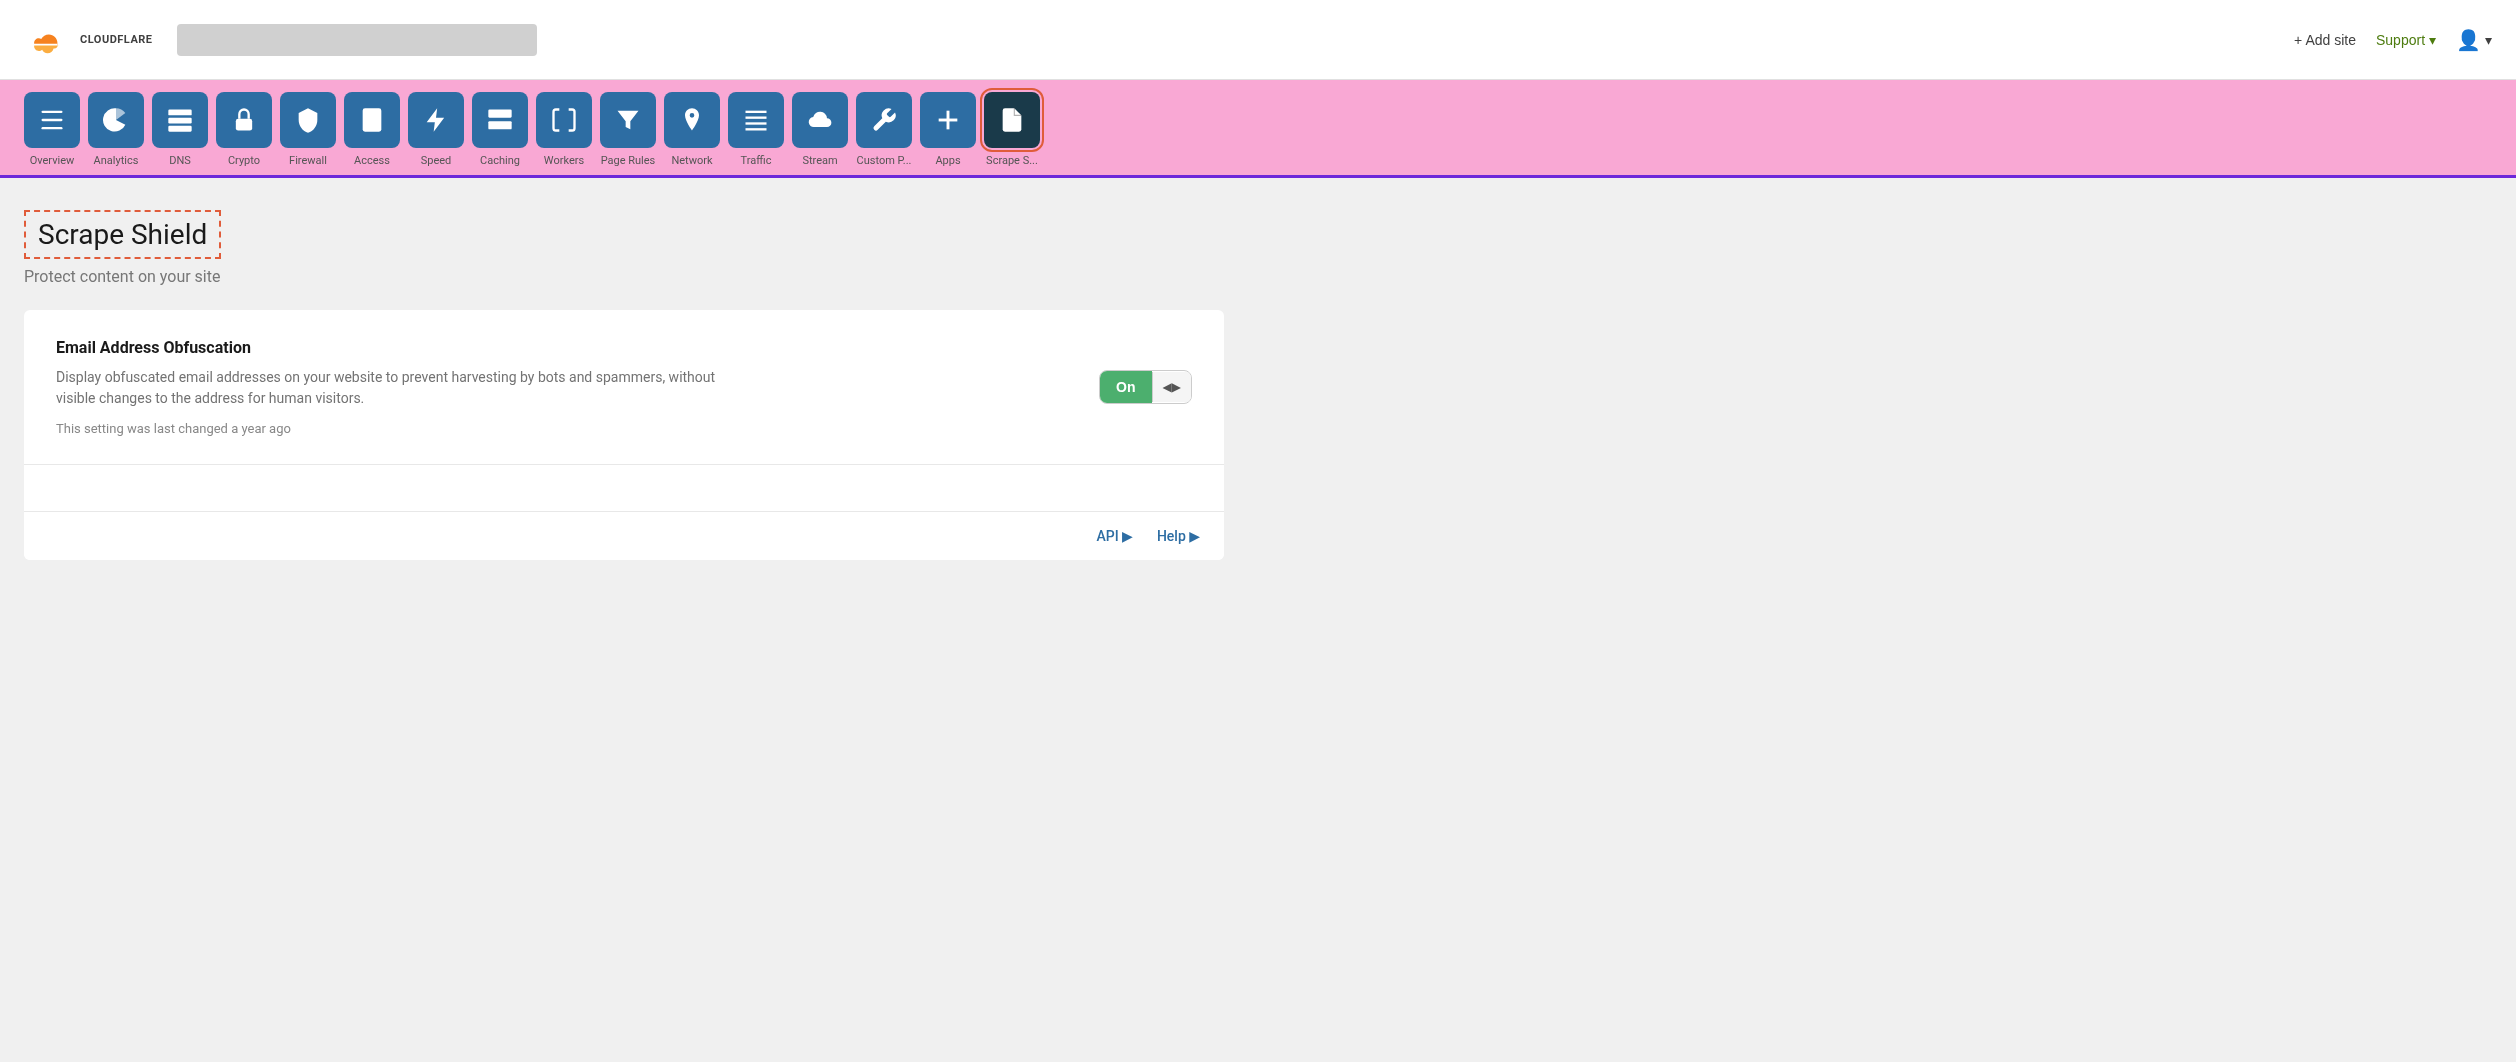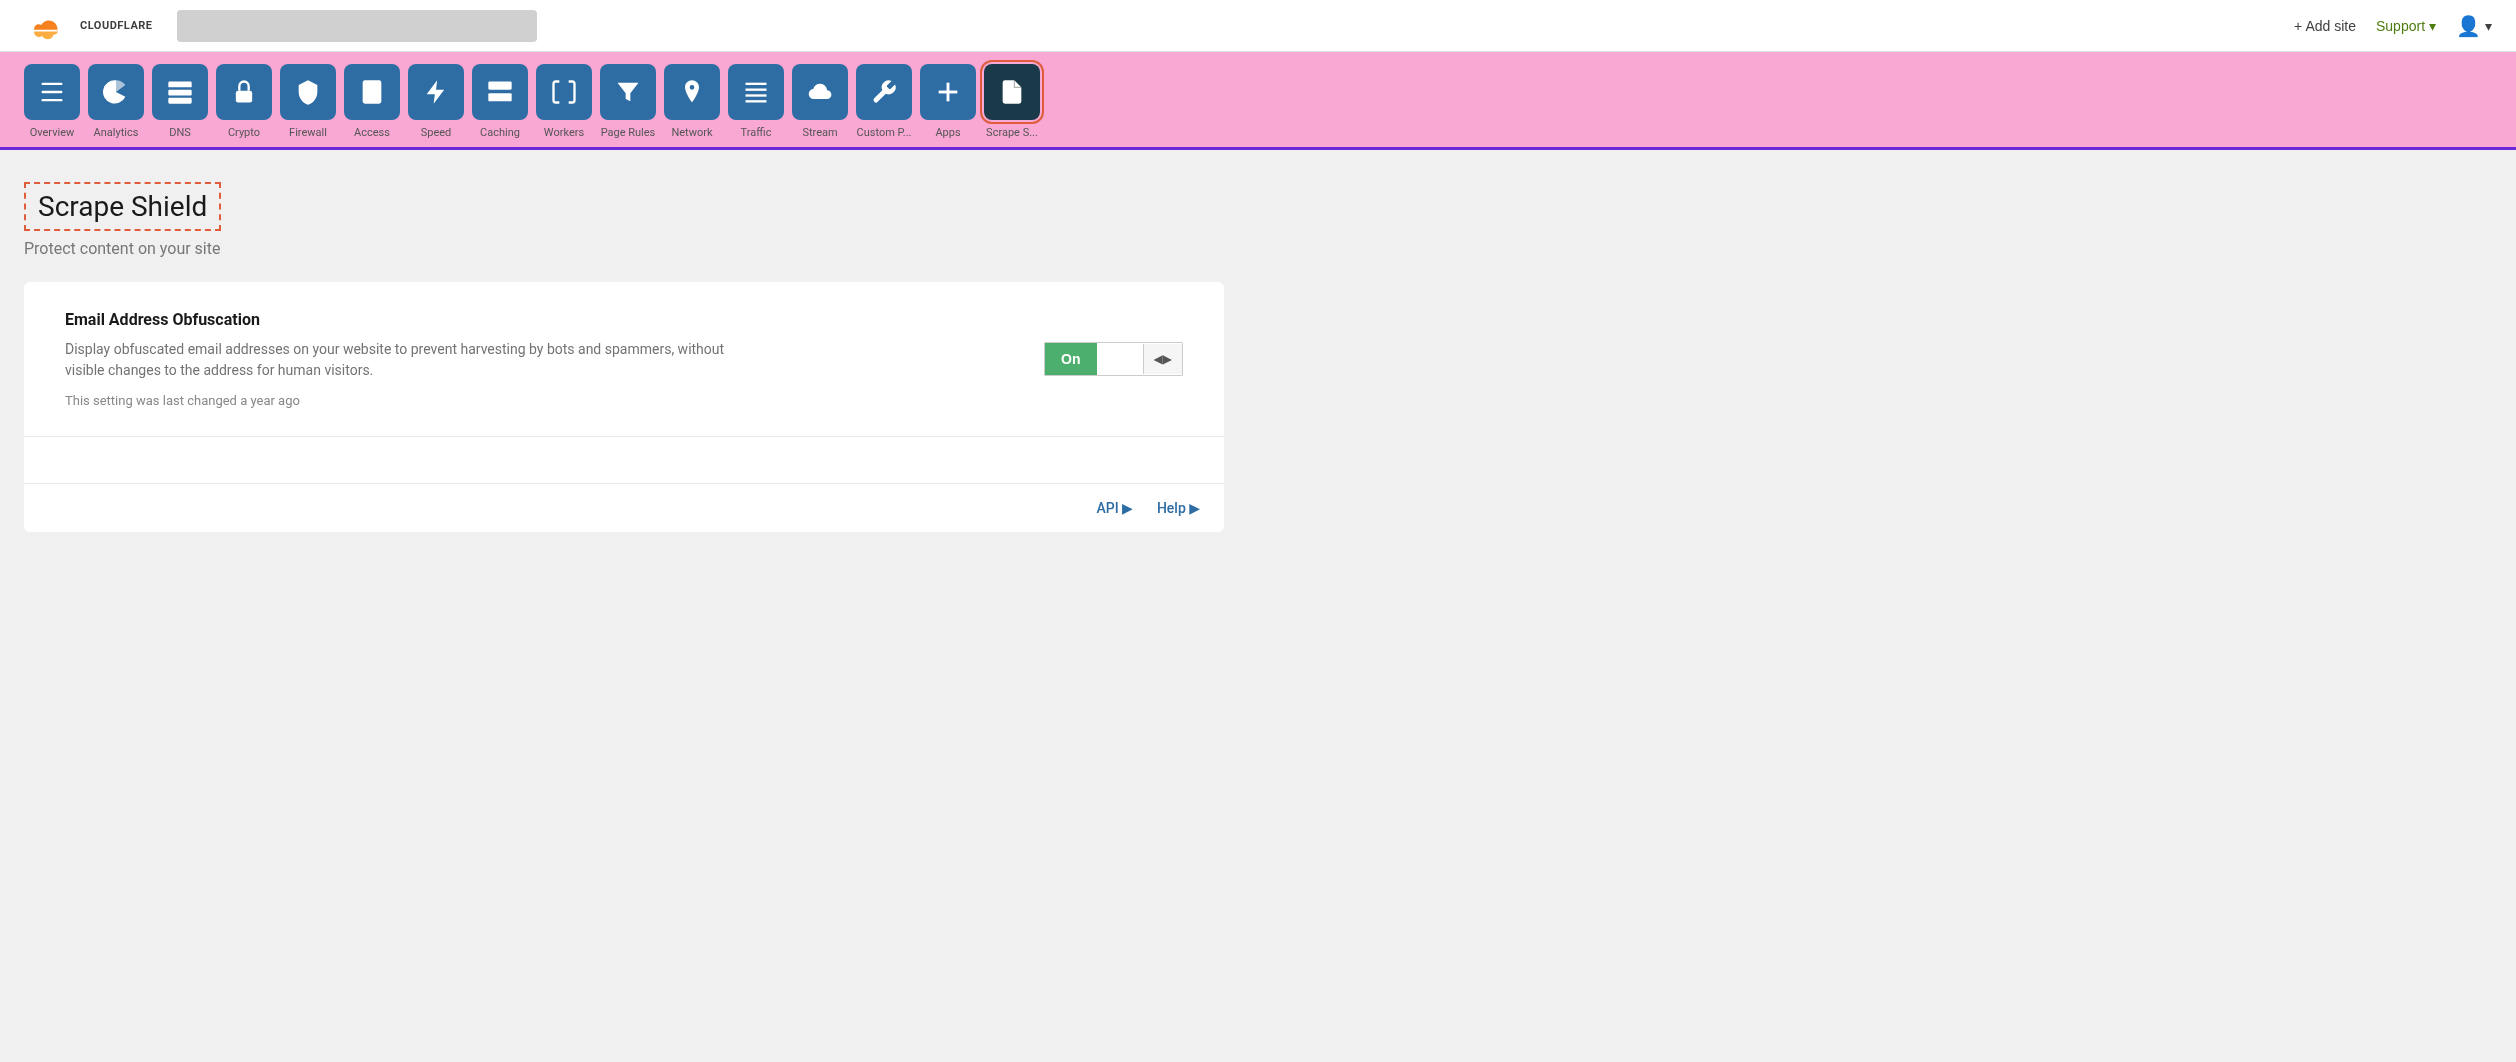--- a/index.html
+++ b/index.html
@@ -5,21 +5,21 @@
     * { box-sizing: border-box; margin: 0; padding: 0; }
     body { font-family: -apple-system, BlinkMacSystemFont, 'Segoe UI', Roboto, sans-serif; background: #f0f0f0; }
 
     
     .header {
       background: #fff;
       border-bottom: 1px solid #e0e0e0;
       padding: 0 24px;
       display: flex;
       align-items: center;
-      height: 52px;
+      height: 80px;
     }
     .logo-area {
       display: flex;
       align-items: center;
       gap: 8px;
       margin-right: 24px;
     }
     .logo-icon {
       width: 48px;
       height: 32px;
@@ -144,21 +144,21 @@
     
     .card {
       background: #fff;
       border-radius: 6px;
       overflow: hidden;
       max-width: 1200px;
     }
     .card-row {
       display: flex;
       align-items: center;
-      padding: 28px 41px;
+      padding: 28px 32px;
       border-bottom: 1px solid #e8e8e8;
     }
     .card-row:last-child {
       border-bottom: none;
     }
     .card-content {
       flex: 1;
     }
     .card-title {
       font-size: 16px;
@@ -181,23 +181,22 @@
       margin-left: 40px;
       display: flex;
       align-items: center;
     }
 
     
     .toggle-container {
       display: flex;
       align-items: center;
       border: 1px solid #ccc;
-      border-radius: 1px;
+      border-radius: 8px;
       overflow: hidden;
-      gap: 46px;
     }
     .toggle-on {
       background: #4caf6e;
       color: #fff;
       padding: 8px 16px;
       font-size: 14px;
       font-weight: 600;
       cursor: pointer;
       border: none;
     }

